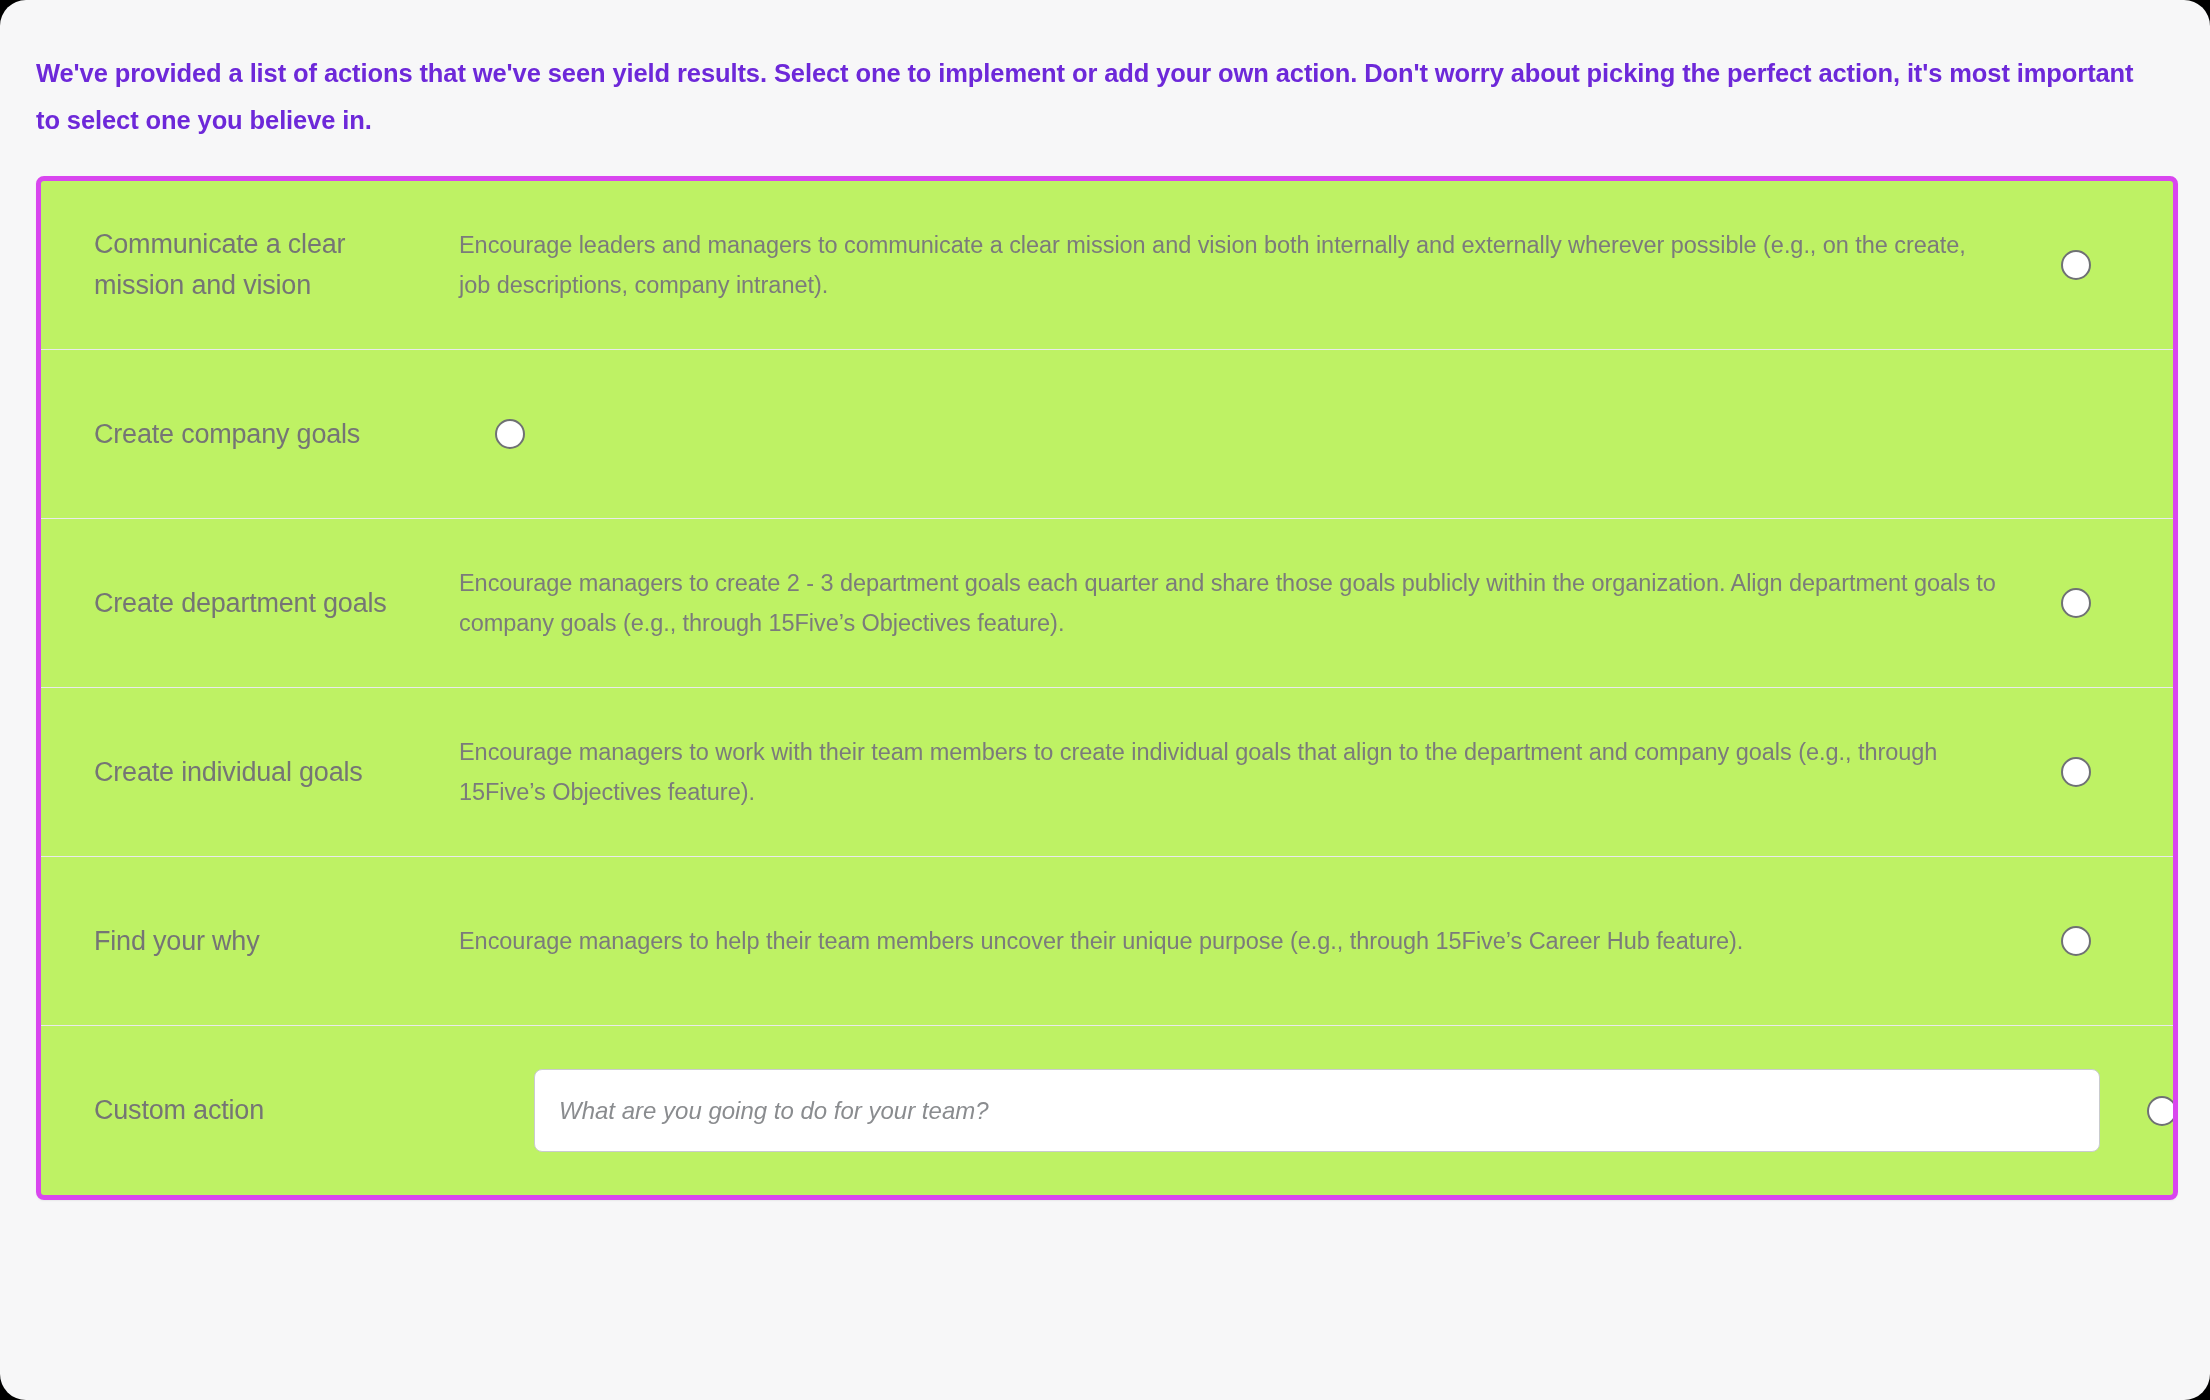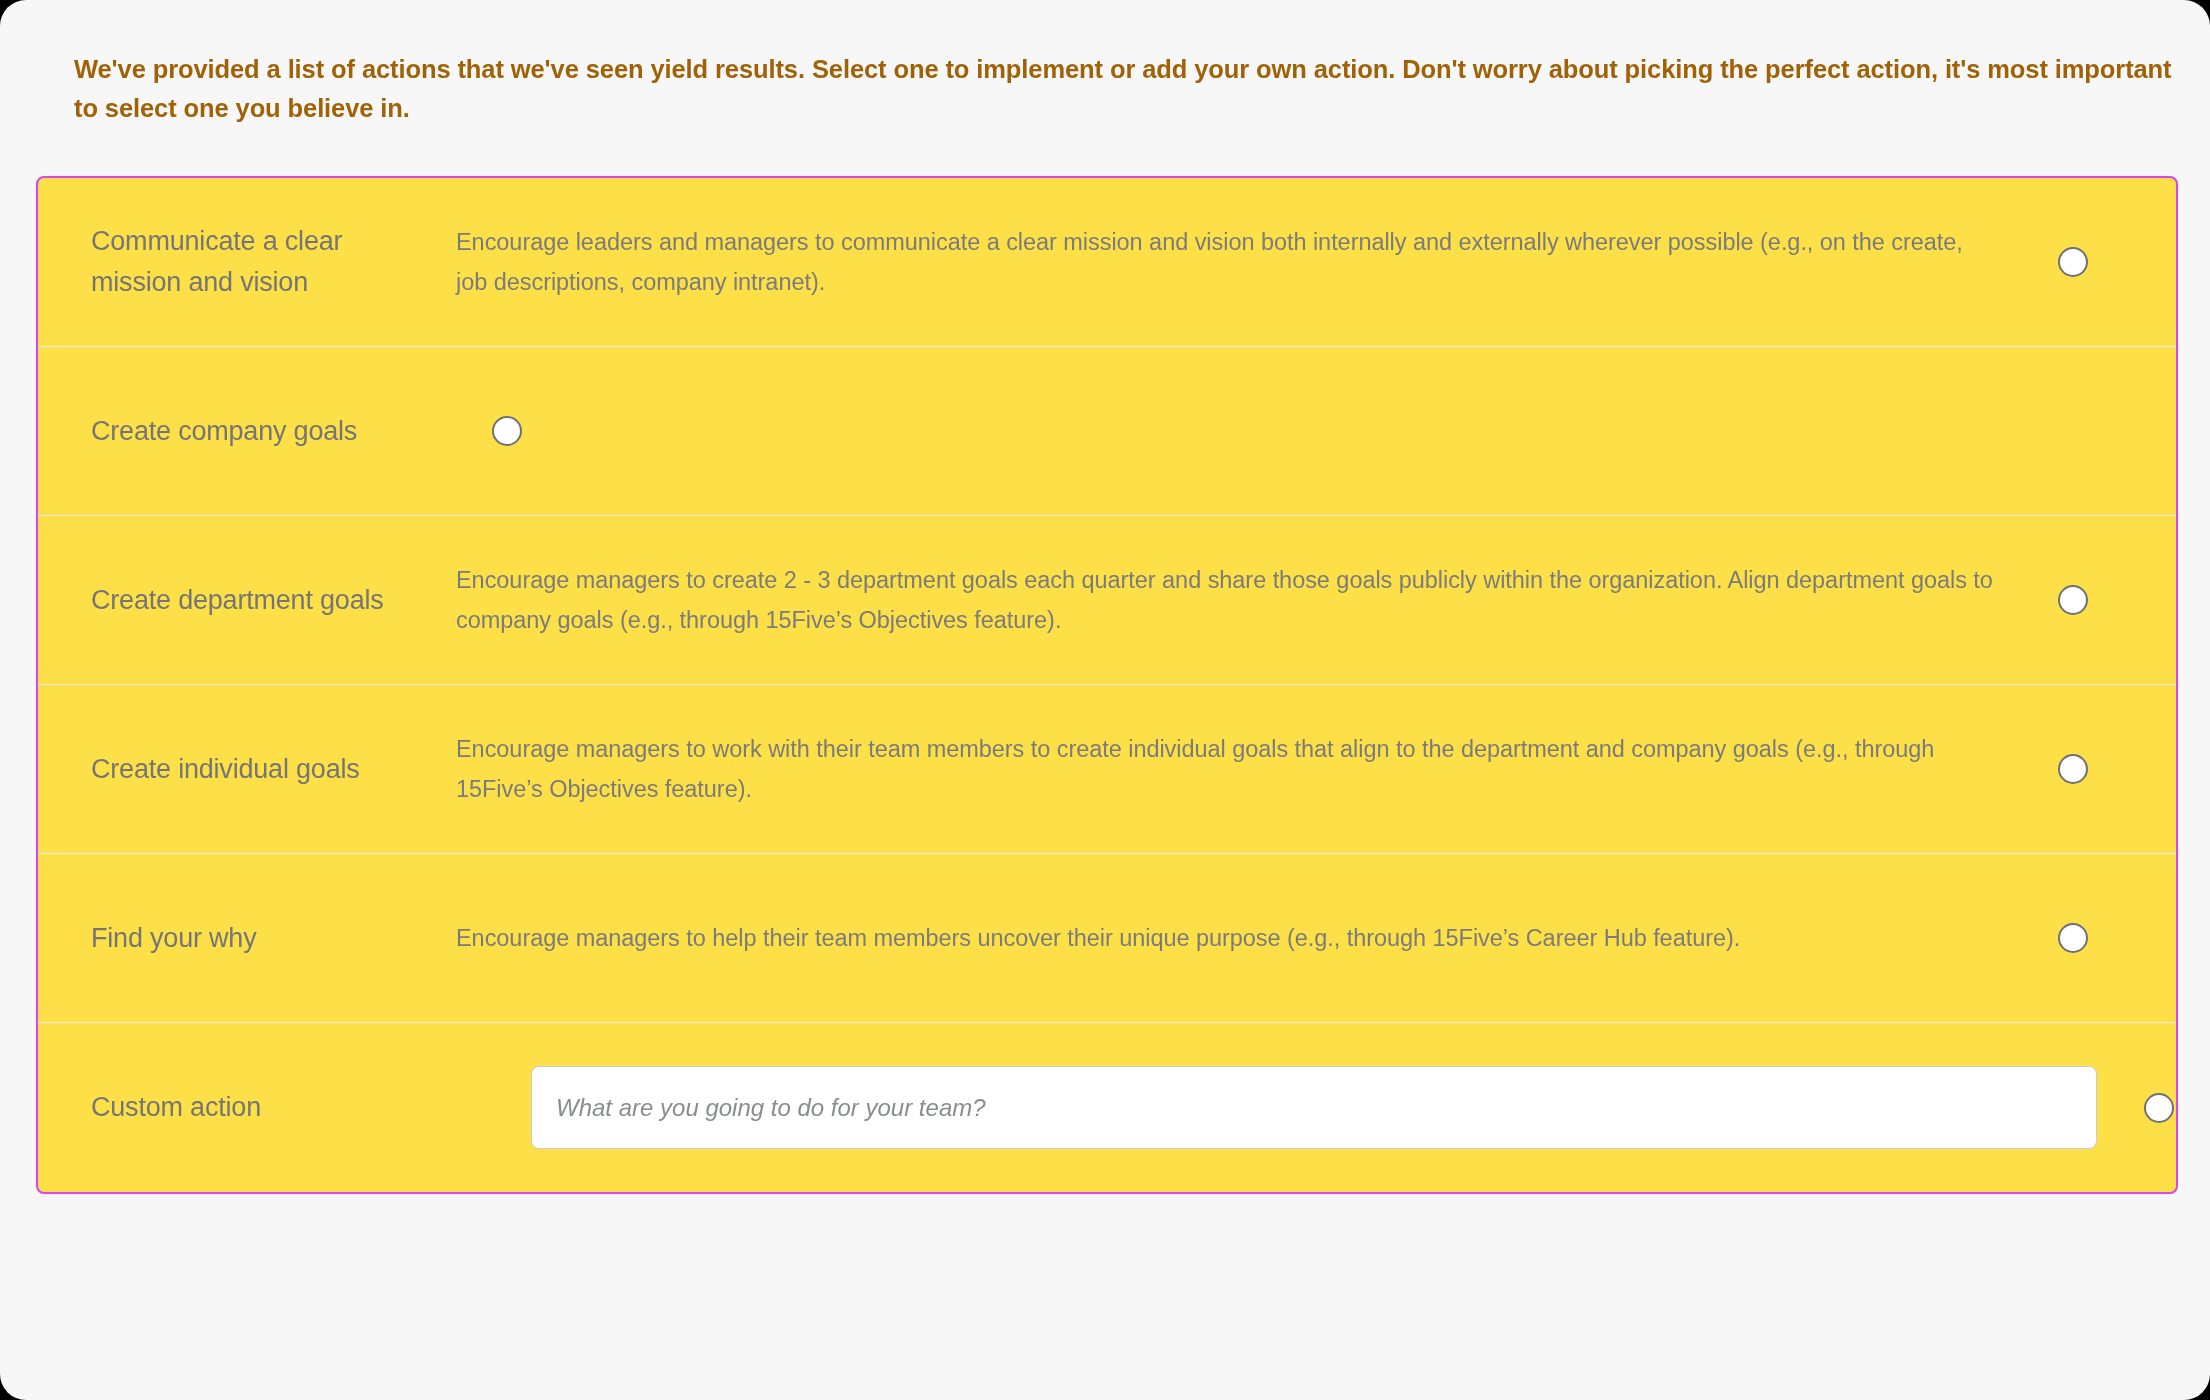--- a/index.html
+++ b/index.html
@@ -18,34 +18,33 @@
     background: #f7f7f8;
     border-radius: 26px;
     overflow: hidden;
   }
   #intro {
     position: absolute;
     left: 36px;
     top: 24px;
     width: 2110px;
     font-size: 25.5px;
-    line-height: 39px;
+    line-height: 47px;
     font-weight: 700;
-    color: #a16207;
+    color: #6d28d9;
     letter-spacing: -0.1px;
-    margin-left: 38px;
   }
   #actions-card {
     position: absolute;
     left: 36px;
     top: 176px;
     width: 2142px;
-    background: #fde047;
+    background: #bef264;
     border-radius: 8px;
-    border: 2px solid #d946ef;
+    border: 5px solid #d946ef;
     box-shadow: 0 1px 2px rgba(20,25,35,0.06);
     overflow: hidden;
   }
   .action-row {
     position: relative;
     display: flex;
     align-items: center;
     min-height: 169px;
     border-bottom: 1px solid #e9eaec;
     padding: 22px 0;

